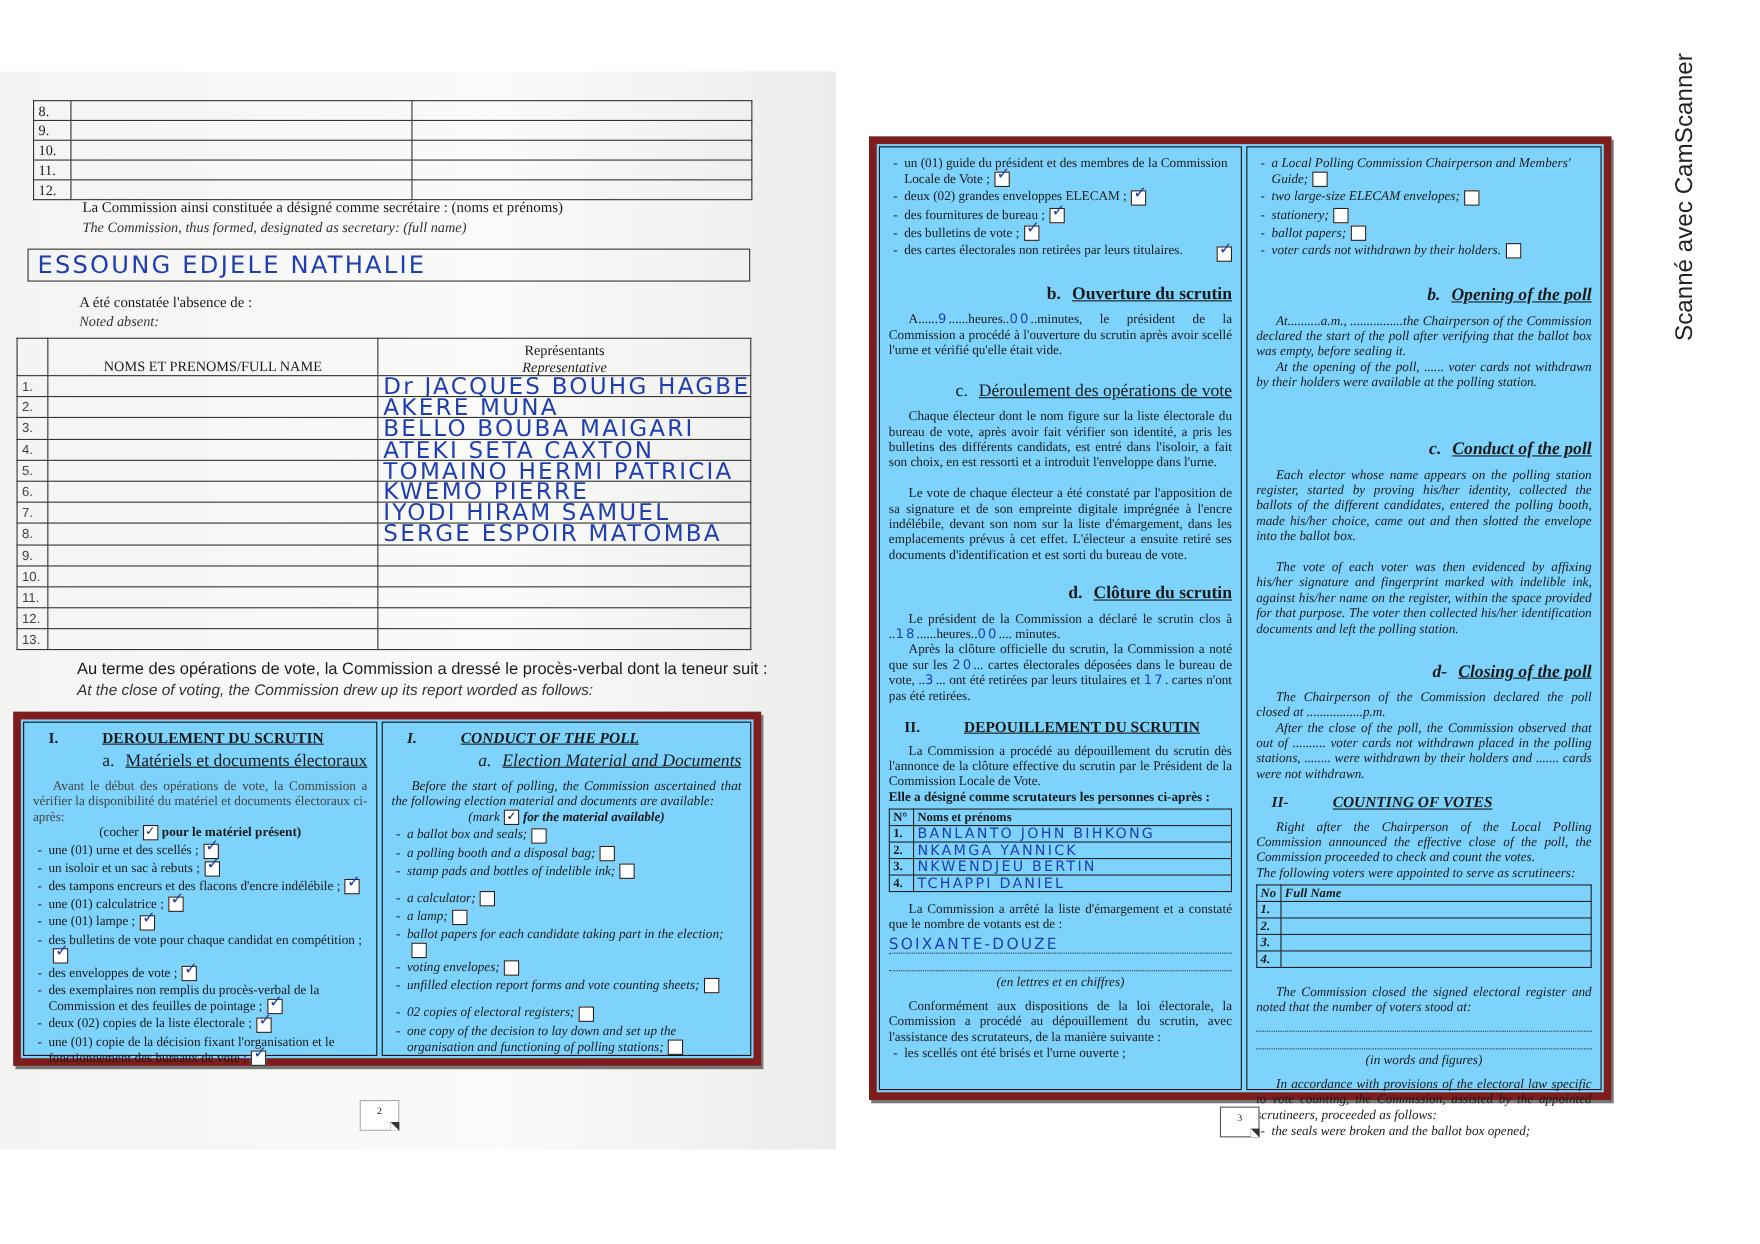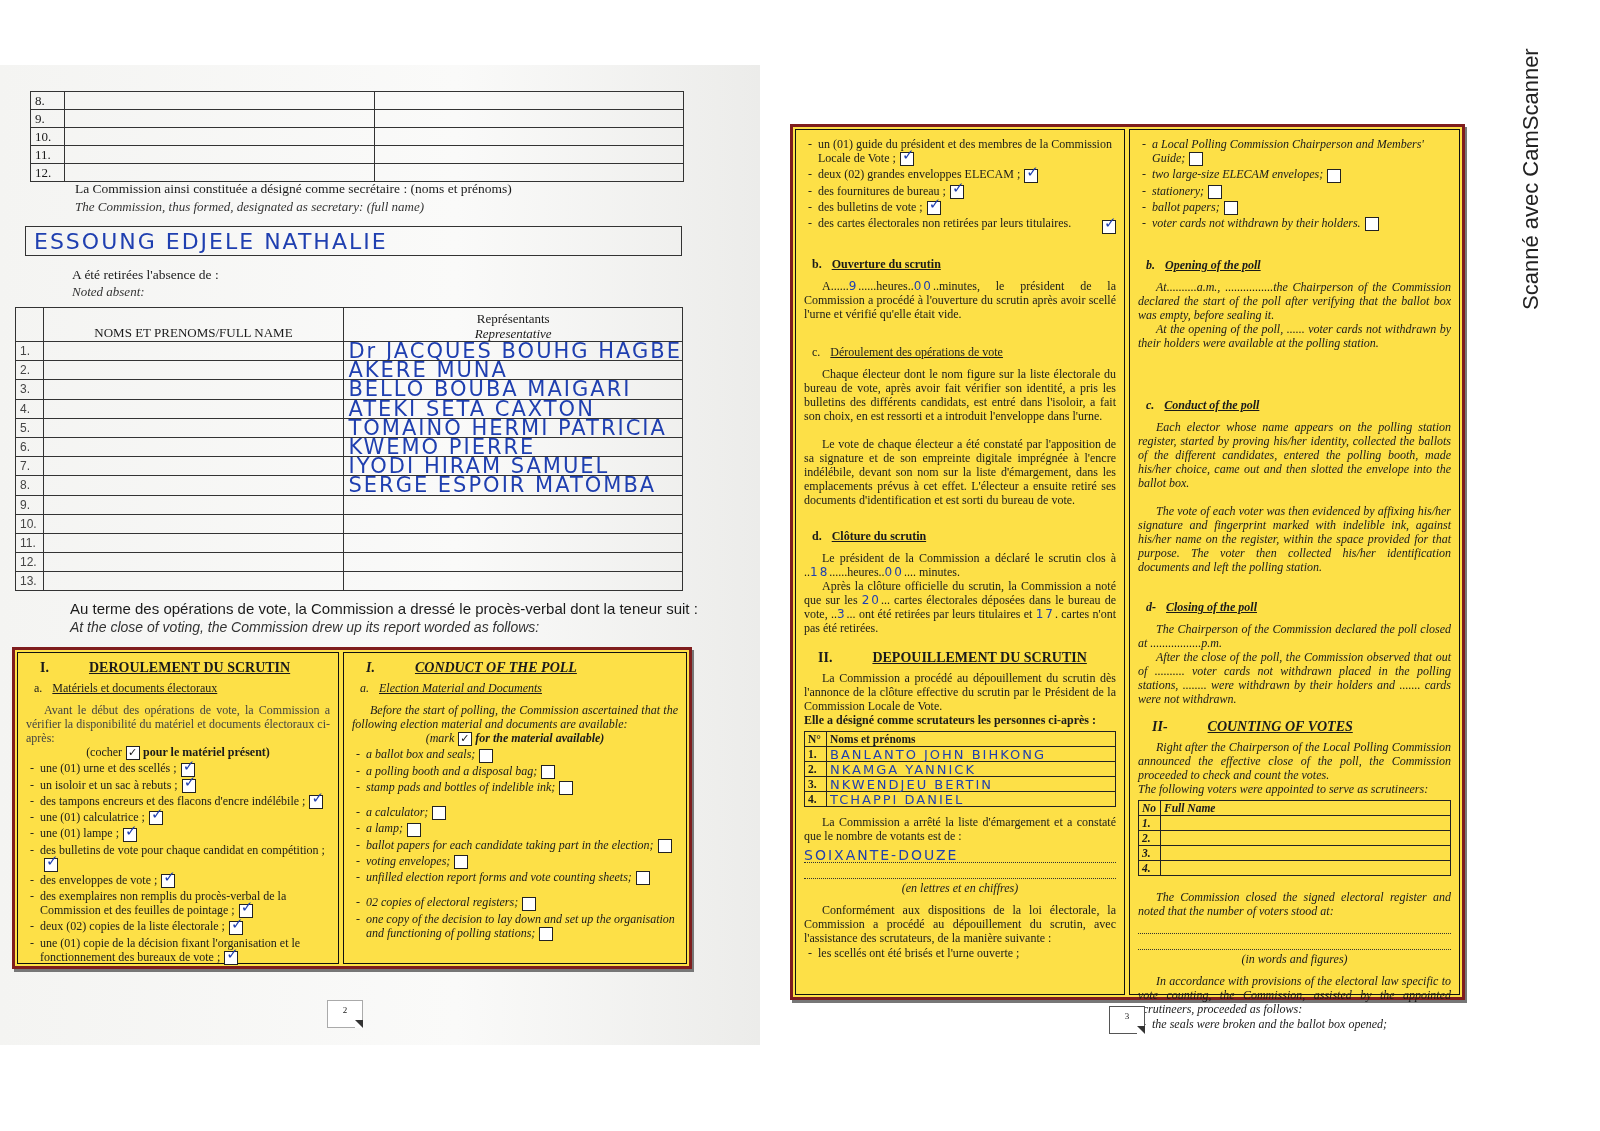--- a/index.html
+++ b/index.html
@@ -32,29 +32,29 @@
   #absent-table td.num { width: 28px; padding-left: 4px; color: #444; font-family: "Liberation Sans", sans-serif; font-size: 12px; }
   #absent-table td.c1 { width: 318px; }
   #absent-table td.c2 { font-size: 21px; line-height: 16px; padding-left: 4px; white-space: nowrap; overflow: hidden; }
   #absent-table .hdr td { height: 34px; text-align: center; vertical-align: bottom; }
   .hdr-c2 { line-height: 15px; font-size: 13px; }
 
   #close-para-fr { position: absolute; left: 70px; top: 535px; font-size: 15px; font-family: "Liberation Sans", sans-serif; }
   #close-para-en { position: absolute; left: 70px; top: 554px; font-size: 14px; font-style: italic; font-family: "Liberation Sans", sans-serif; color: #333; }
 
   
-  .frame { position: absolute; border: 3px solid #7f1d1d; box-shadow: 2px 3px 0 #777; background: #fde047; display: flex; }
+  .frame { position: absolute; border: 7px solid #7f1d1d; box-shadow: 2px 3px 0 #777; background: #7dd3fc; display: flex; }
   .frame .col { border: 1.5px solid #111; margin: 2px; padding: 6px 8px; font-size: 12px; line-height: 14px; position: relative; }
   #left-frame { left: 12px; top: 582px; width: 680px; height: 322px; }
   #left-frame .col.fr { width: 322px; }
   #left-frame .col.en { flex: 1; font-style: italic; }
 
   .sec-title { font-size: 14px; font-weight: bold; display: flex; gap: 40px; margin: 2px 0 6px 14px; }
   .sec-title u { text-decoration: underline; }
-  .sub-title { font-size: 12px; margin: 4px 0 8px 8px; }
+  .sub-title { font-size: 16px; margin: 4px 0 8px 8px; text-align: right; }
   .sub-title span.t { text-decoration: underline; margin-left: 10px; }
   .justify { text-align: justify; text-indent: 18px; }
   .center { text-align: center; }
   ul.items { list-style: none; }
   ul.items li { position: relative; padding-left: 14px; margin: 1px 0; }
   ul.items li::before { content: "-"; position: absolute; left: 4px; }
   .cb { display: inline-block; width: 14px; height: 14px; border: 1.2px solid #222; vertical-align: middle; margin-left: 4px; position: relative; background: #fff; }
   .cb.checked::after { content: "\2713"; position: absolute; left: 1px; top: -5px; font-size: 15px; color: #1f3fb0; font-style: normal; }
   .cb.print-check::after { content: "\2713"; position: absolute; left: 1px; top: -2px; font-size: 11px; color: #111; font-style: normal; }
 
@@ -109,21 +109,21 @@
           <td class="c1"></td>
           <td></td>
         </tr>
   </tbody>
     </table>
 
   <div class="caption-fr" style="top:116px;">La Commission ainsi constituée a désigné comme secrétaire : (noms et prénoms)</div>
   <div class="caption-en" style="top:134px;">The Commission, thus formed, designated as secretary: (full name)</div>
   <div id="secretary-box" class="hw">ESSOUNG EDJELE NATHALIE</div>
 
-  <div class="caption-fr" style="top:202px; left:72px;">A été retirées l'absence de :</div>
+  <div class="caption-fr" style="top:202px; left:72px;">A été constatée l'absence de :</div>
   <div class="caption-en" style="top:219px; left:72px;">Noted absent:</div>
 
   <table id="absent-table">
     <tbody>
         <tr class="hdr">
       <td class="num"></td>
       <td class="c1">NOMS ET PRENOMS/FULL NAME</td>
       <td class="hdr-c2">
         <div>Représentants</div>
         <div style="font-style:italic">Representative</div>

